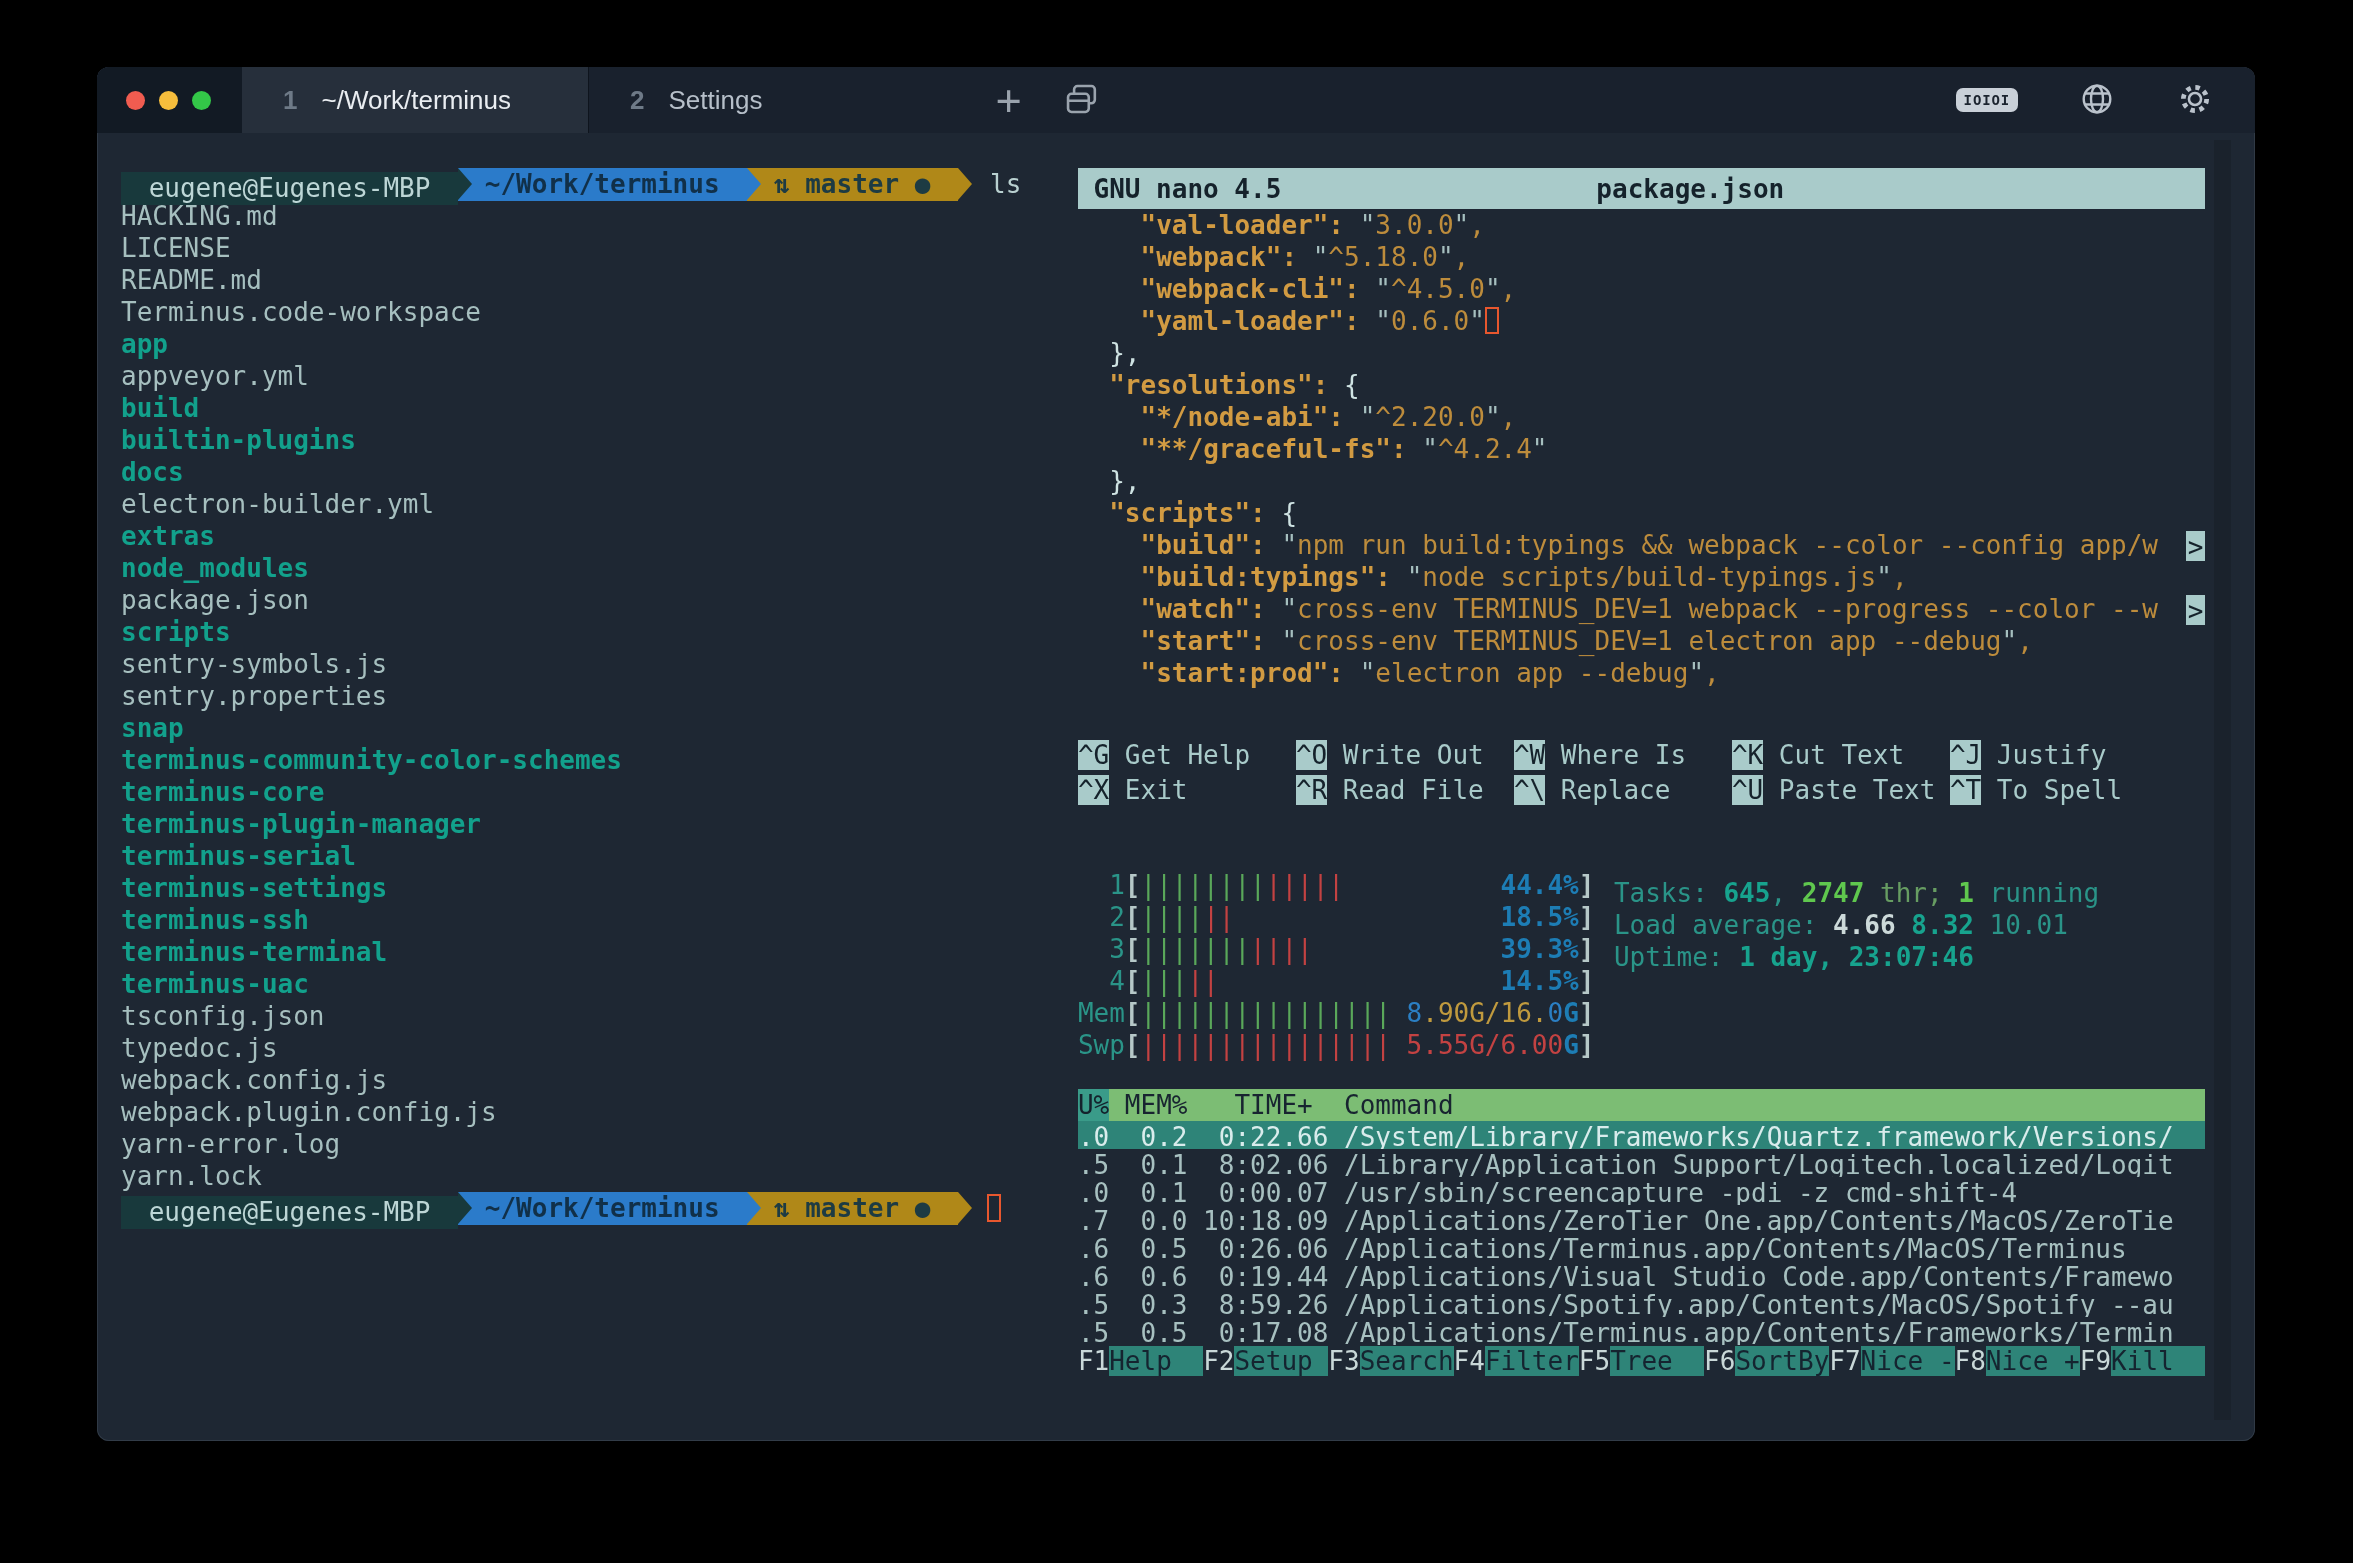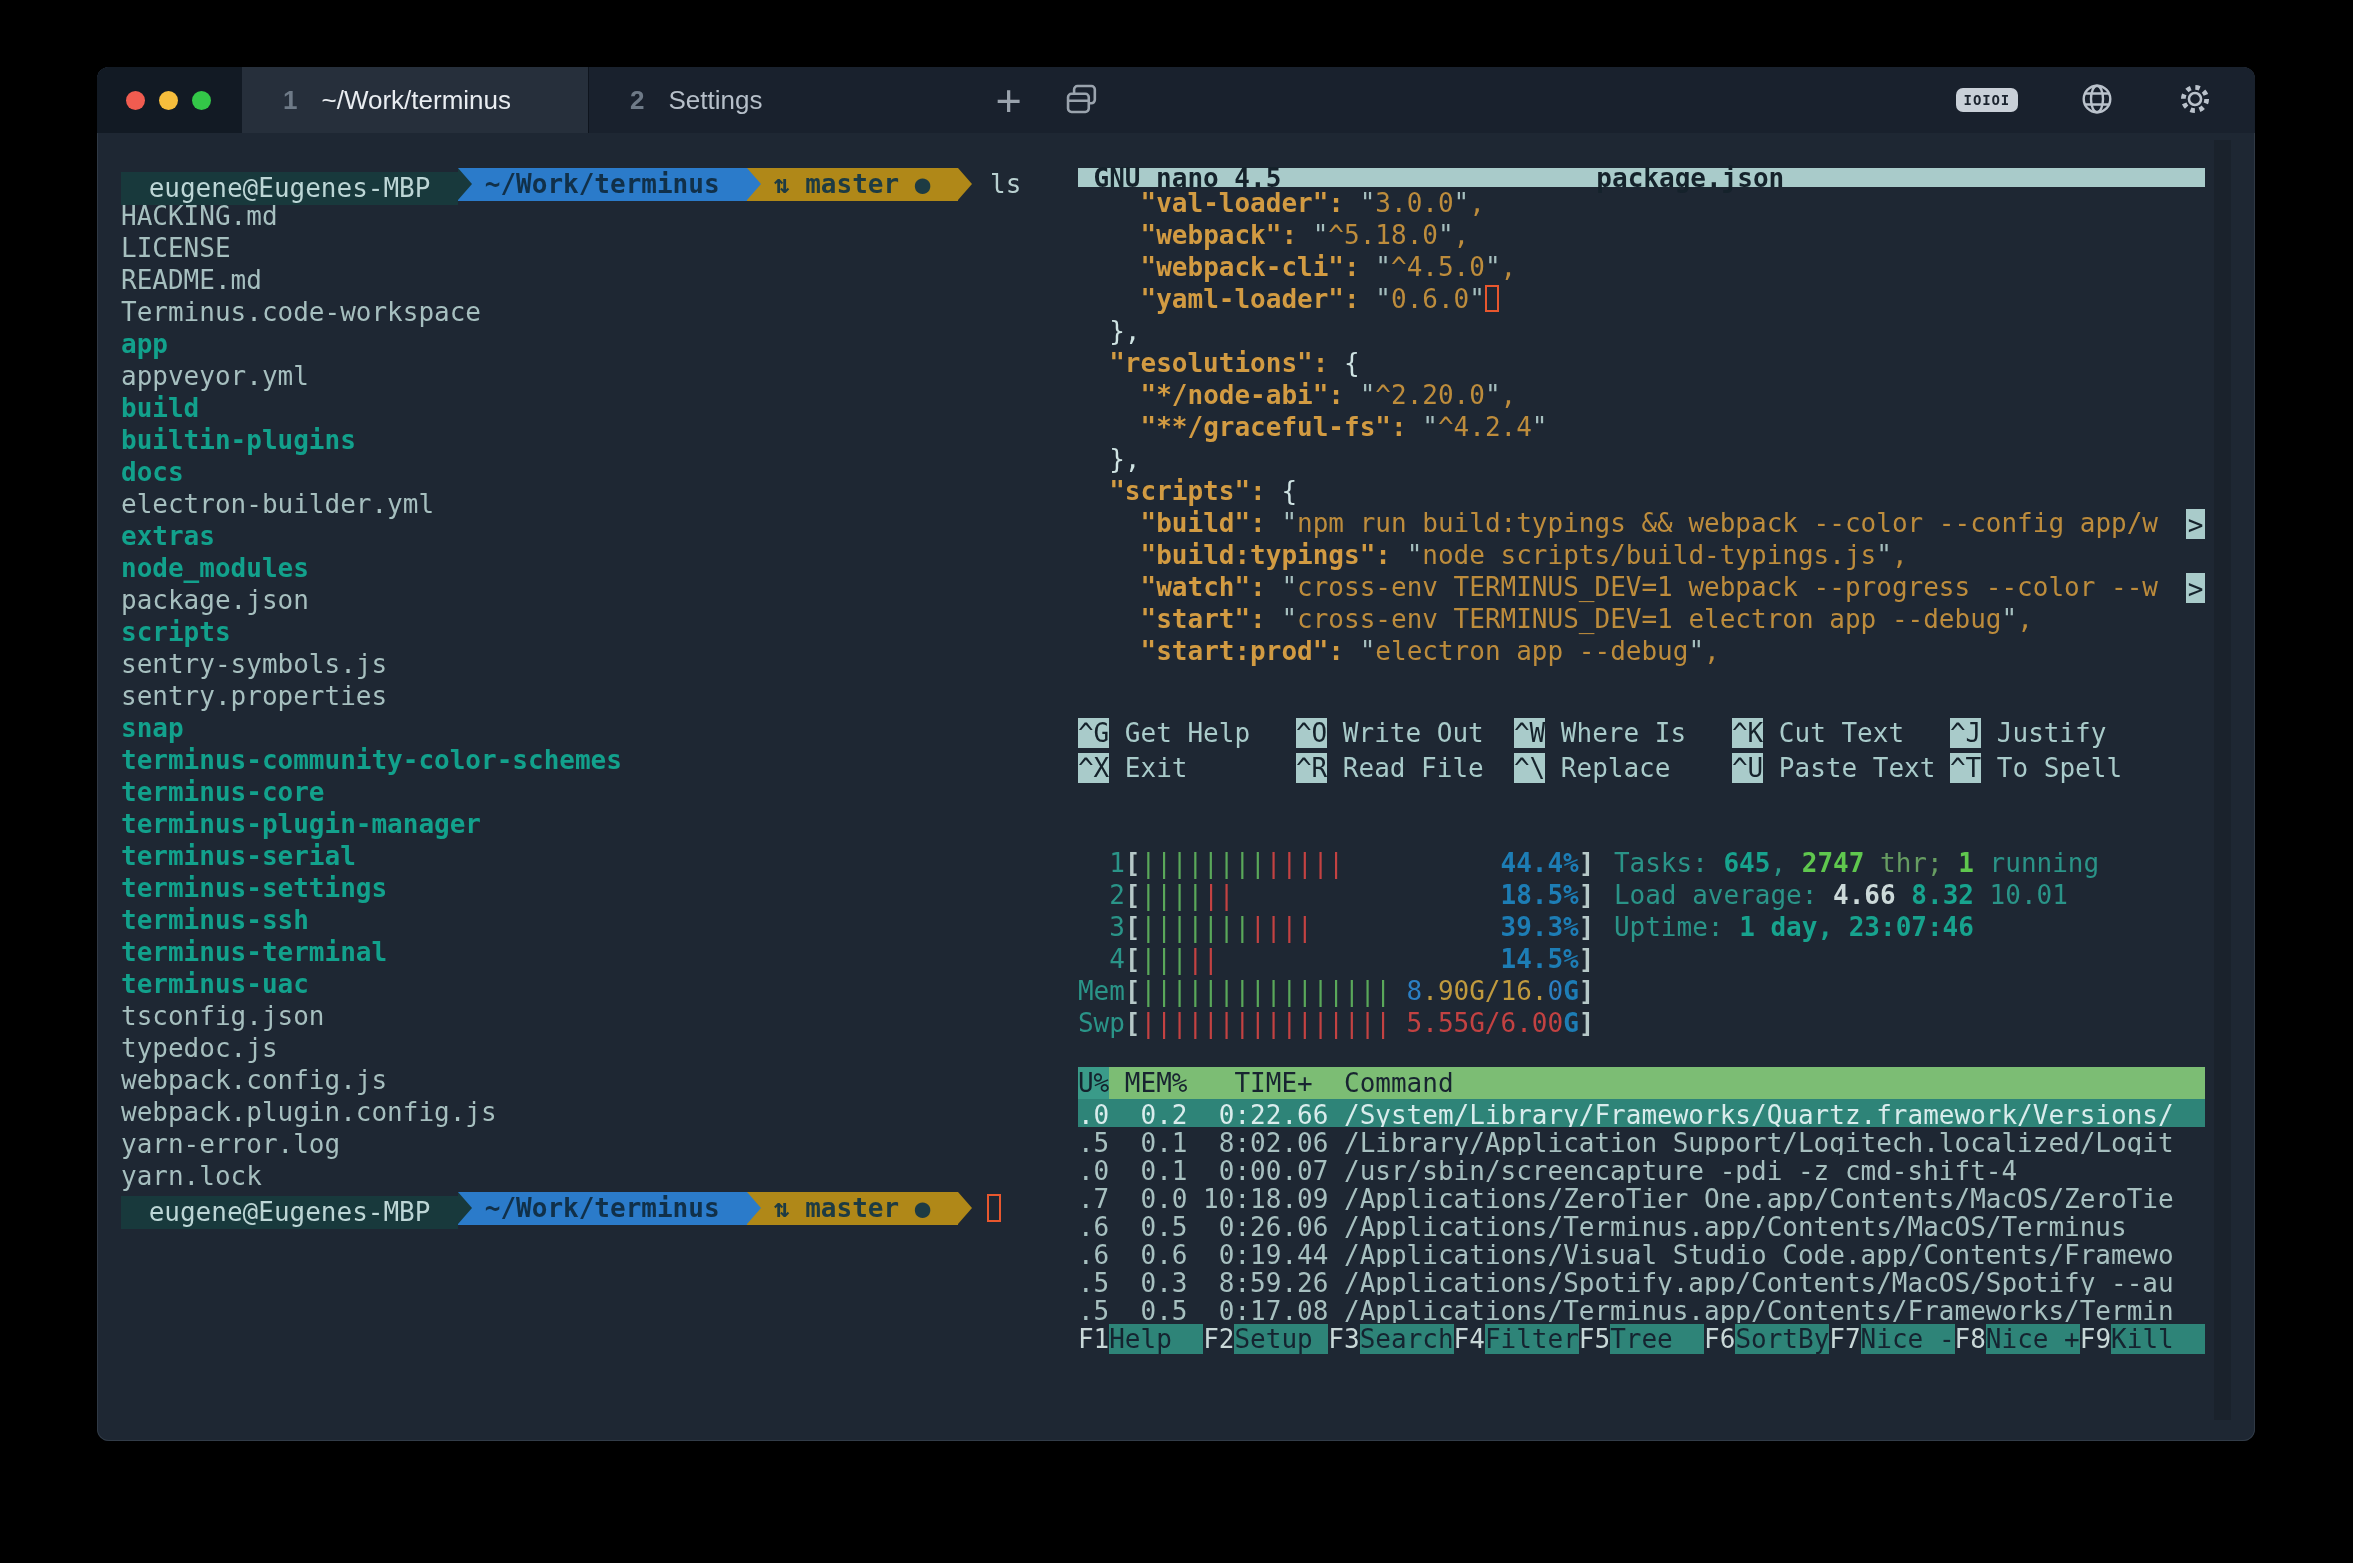--- a/index.html
+++ b/index.html
@@ -44,21 +44,21 @@
   .pl-seg { height:33px; display:inline-flex; align-items:center; padding:0 12px; white-space:pre; }
   .pl-arrow { width:14.7px; height:33px; position:relative; flex:none; }
   .pl-arrow i { position:absolute; left:0; top:0; width:0; height:0; border-top:16.4px solid transparent; border-bottom:16.4px solid transparent; border-left:14.7px solid currentColor; }
   .seg-user { background:var(--prompt_user_bg,#18393c); color:var(--prompt_user_fg,#bdd6d6);margin-top:8px; }
   .seg-path { background:var(--prompt_path_bg,#2b7bca); color:var(--prompt_path_fg,#113049); font-weight:bold; }
   .seg-git  { background:var(--prompt_git_bg,#b08818); color:var(--prompt_git_fg,#1d3b43); font-weight:bold; }
   .prompt-cmd { margin-left:17.3px; color:#b9d0d0; }
   .block-cursor { display:inline-block; width:14.7px; height:28.5px; border:2.6px solid var(--cursor,#e8572e); margin-left:14px; }
 
   
-  .nano-bar { height:19px; background:var(--nano_bar_bg,#a9cbca); color:var(--nano_bar_fg,#15222b); font-weight:bold; position:relative; display:flex; align-items:center; white-space:pre; }
+  .nano-bar { height:41px; background:var(--nano_bar_bg,#a9cbca); color:var(--nano_bar_fg,#15222b); font-weight:bold; position:relative; display:flex; align-items:center; white-space:pre; }
   .nano-bar .nb-left { margin-left:15.6px; }
   .nano-bar .nb-file { position:absolute; left:46%; }
   .nl { height:32px; white-space:pre; position:relative; overflow:hidden; }
   .tk-t { color:var(--pale,#a6bfbf); }
   .tk-k { color:var(--key,#d29b42); font-weight:bold; }
   .tk-q { color:var(--pale,#a6bfbf); }
   .tk-v { color:var(--value,#bd8c3c); }
   .tk-b { color:var(--brace,#cfe3e3); }
   .nano-cursor { display:inline-block; width:14px; height:27px; border:2.6px solid var(--cursor,#e8572e); vertical-align:-4.3px; }
   .trunc-mark { position:absolute; right:0; top:1.7px; background:var(--nano_bar_bg,#a9cbca); color:#15222b; padding:0 1.7px; }
@@ -75,21 +75,21 @@
   .m-br { color:#b6c8c8; font-weight:bold; }
   .m-inner { width:28ch; display:flex; overflow:hidden; }
   .m-space { flex:1; }
   .bar-g { color:var(--bar_green,#5aa85a); }
   .bar-r { color:var(--bar_red,#c34242); }
   .tk-pct { color:var(--pct_blue,#1d7db5); font-weight:bold; }
   .tk-blue { color:#2b7fc4; }
   .tk-blueb { color:#1d7db5; font-weight:bold; }
   .tk-gold { color:var(--gold,#c09a3e); }
   .tk-redv { color:var(--red,#c34242); }
-  .htop-info { position:absolute; left:536px; top:0; }
+  .htop-info { position:absolute; left:536px; top:8px; }
   .info-line { height:32px; white-space:pre; }
   .tk-teal { color:var(--teal,#2a9488); }
   .tk-tealb { color:var(--teal_bold,#17a38e); font-weight:bold; }
   .tk-greenb { color:var(--green_bold,#5fc74e); font-weight:bold; }
   .tk-whiteb { color:var(--white_bold,#ccd9d9); font-weight:bold; }
   .tk-thr { color:#679d62; }
 
   .proc-table { margin-top:28px; }
   .proc-header { height:32px; display:flex; white-space:pre; font-weight:normal; }
   .ph-sort { background:var(--sort_bg,#3a9b89); color:#14222c; }

